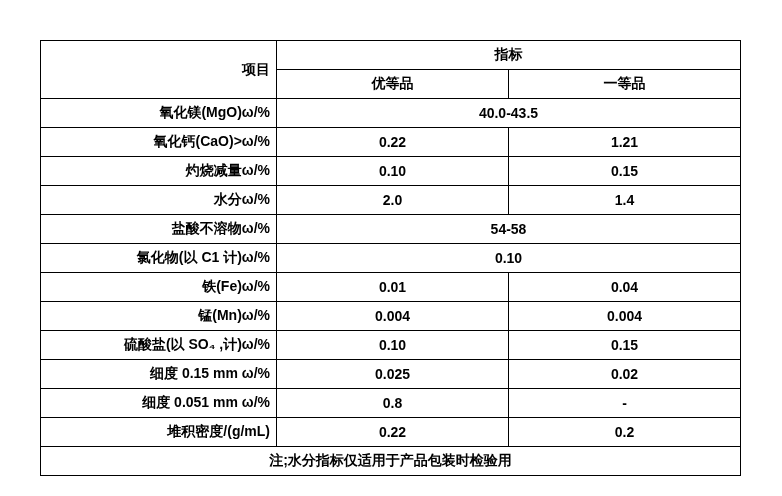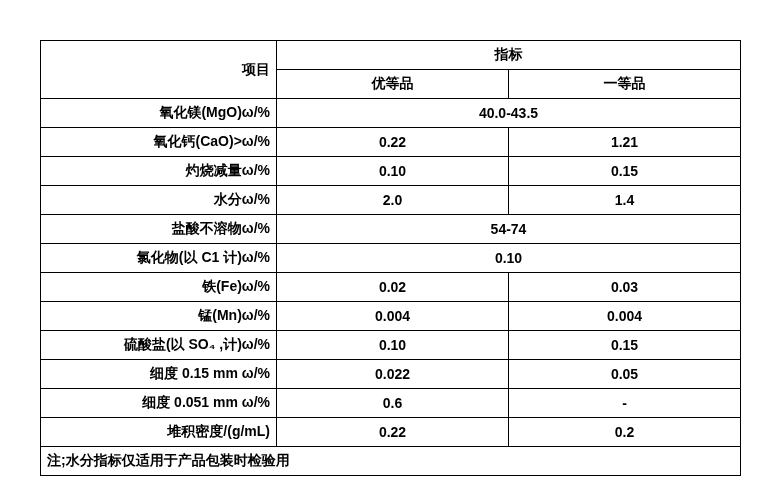--- a/index.html
+++ b/index.html
@@ -41,21 +41,21 @@
     padding-left: 10px;
   }
   .val-cell {
     text-align: center;
     margin-left: 12px;
   }
   .head-cell {
     text-align: center;
   }
   .note-cell {
-    text-align: left;
+    text-align: center;
     padding-left: 10px;
   }
 </style>
 </head>
 <body>
 
 <div id="spec-table-wrap">
   <table class="spec">
     <colgroup>
       <col class="col-item">
@@ -86,49 +86,49 @@
         <td class="val-cell">0.10</td>
         <td class="val-cell">0.15</td>
       </tr>
       <tr>
         <td class="item-cell">水分ω/%</td>
         <td class="val-cell">2.0</td>
         <td class="val-cell">1.4</td>
       </tr>
       <tr>
         <td class="item-cell">盐酸不溶物ω/%</td>
-        <td class="val-cell" colspan="2">54-74</td>
+        <td class="val-cell" colspan="2">54-58</td>
       </tr>
       <tr>
         <td class="item-cell">氯化物(以 C1 计)ω/%</td>
         <td class="val-cell" colspan="2">0.10</td>
       </tr>
       <tr>
         <td class="item-cell">铁(Fe)ω/%</td>
-        <td class="val-cell">0.02</td>
-        <td class="val-cell">0.03</td>
+        <td class="val-cell">0.01</td>
+        <td class="val-cell">0.04</td>
       </tr>
       <tr>
         <td class="item-cell">锰(Mn)ω/%</td>
         <td class="val-cell">0.004</td>
         <td class="val-cell">0.004</td>
       </tr>
       <tr>
         <td class="item-cell">硫酸盐(以 SO₄ ,计)ω/%</td>
         <td class="val-cell">0.10</td>
         <td class="val-cell">0.15</td>
       </tr>
       <tr>
         <td class="item-cell">细度   0.15 mm ω/%</td>
-        <td class="val-cell">0.022</td>
-        <td class="val-cell">0.05</td>
+        <td class="val-cell">0.025</td>
+        <td class="val-cell">0.02</td>
       </tr>
       <tr>
         <td class="item-cell">细度   0.051 mm ω/%</td>
-        <td class="val-cell">0.6</td>
+        <td class="val-cell">0.8</td>
         <td class="val-cell">-</td>
       </tr>
       <tr>
         <td class="item-cell">堆积密度/(g/mL)</td>
         <td class="val-cell">0.22</td>
         <td class="val-cell">0.2</td>
       </tr>
 
       <tr>
         <td class="note-cell" colspan="3">注;水分指标仅适用于产品包装时检验用</td>

